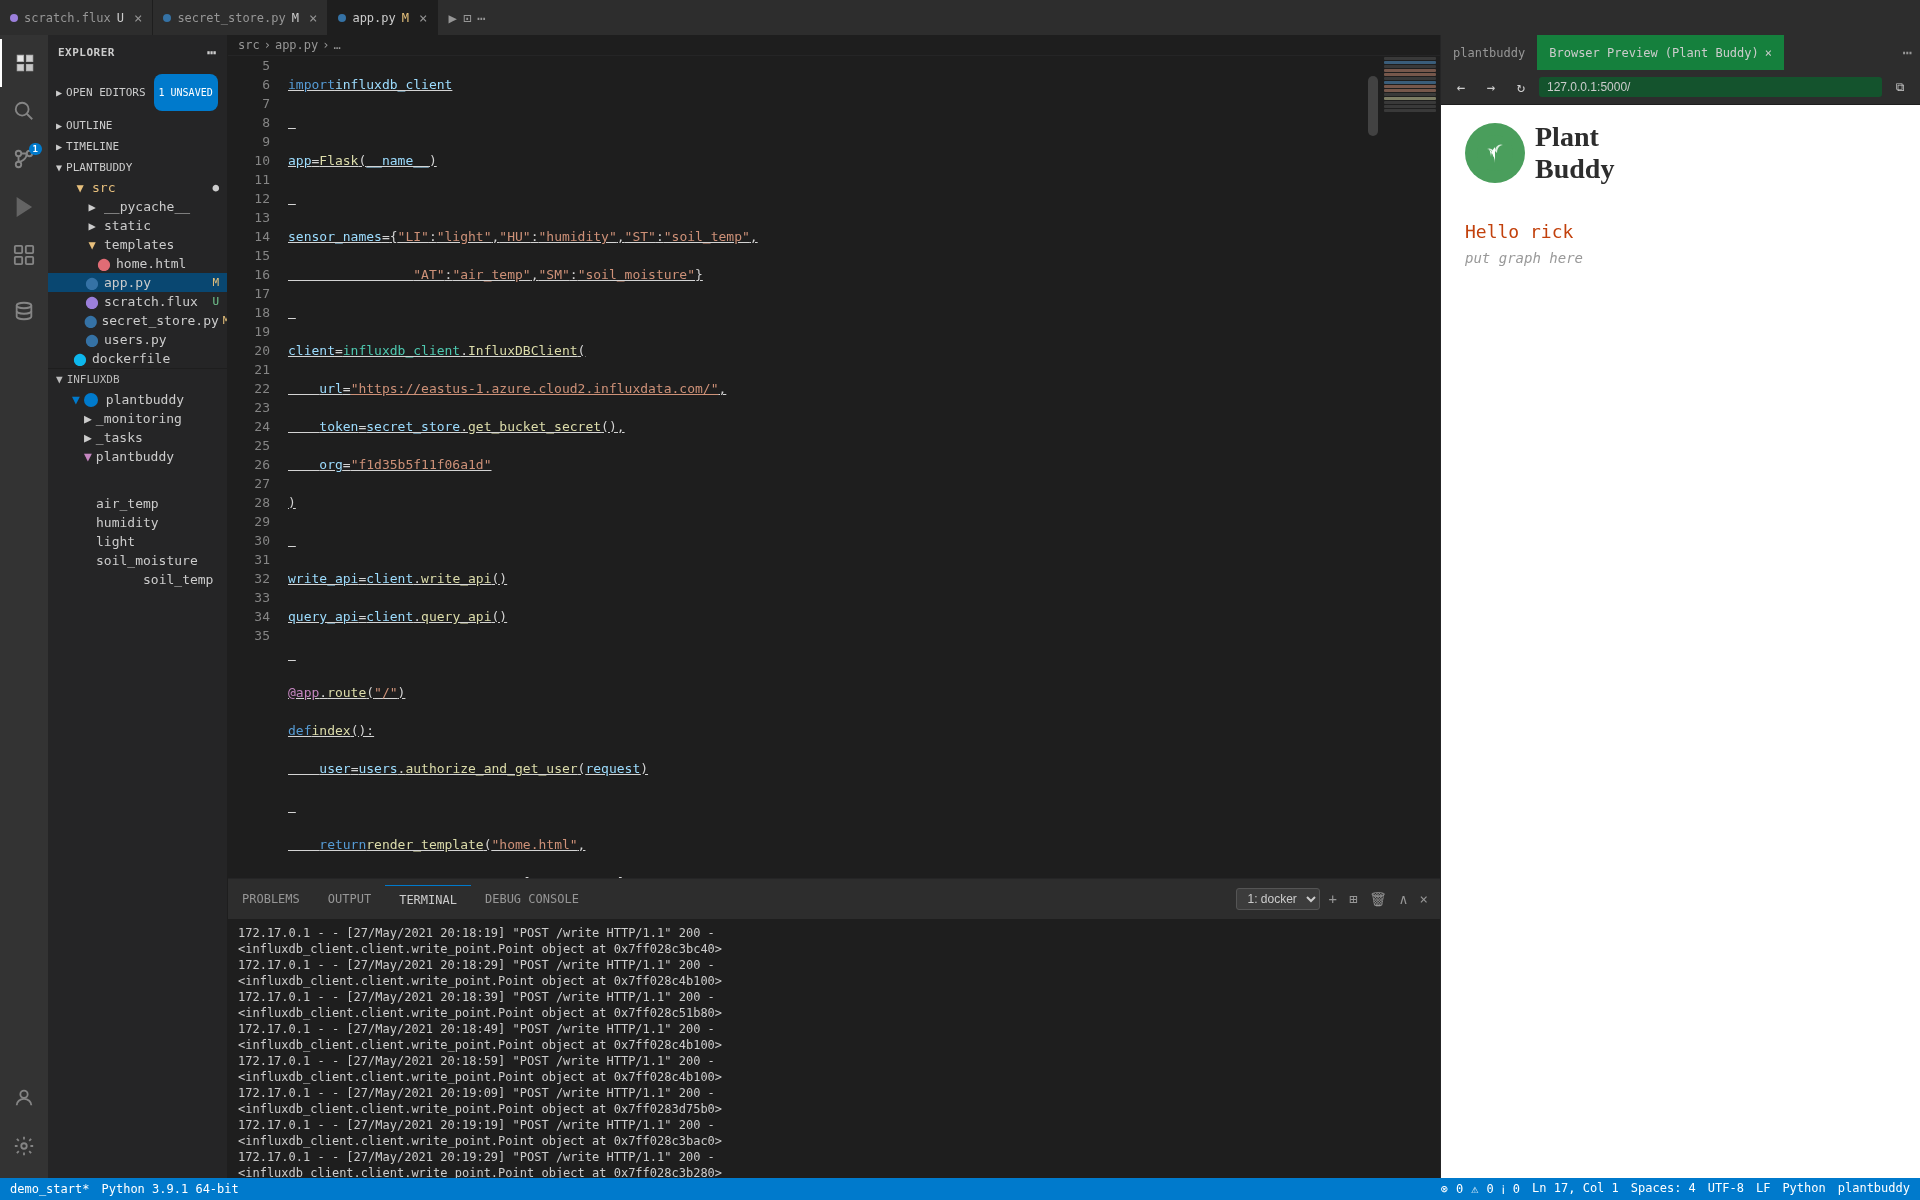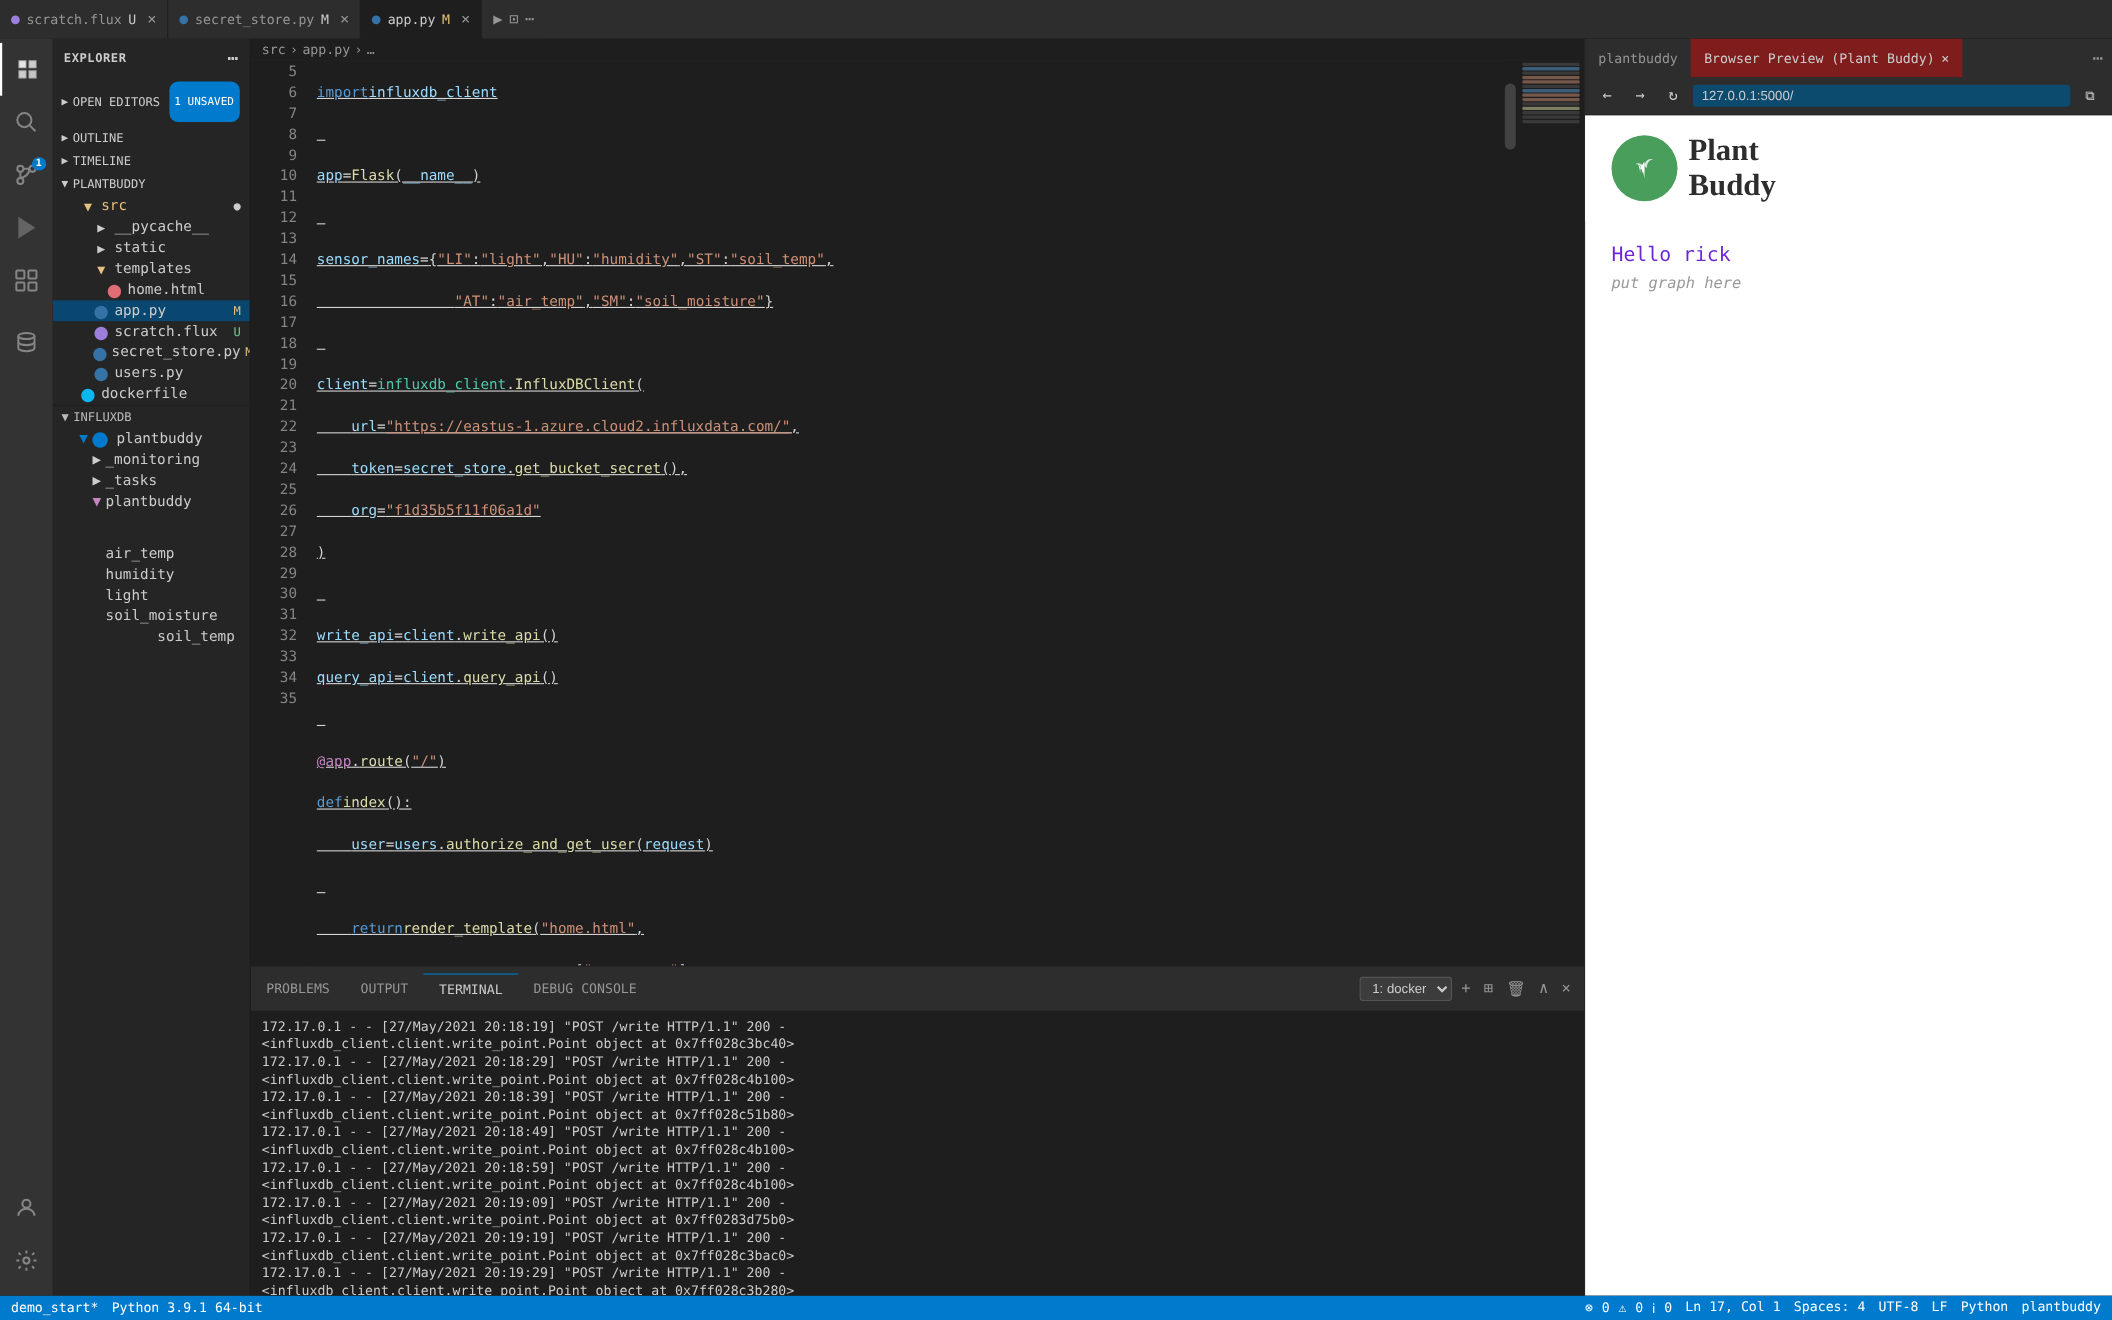--- a/index.html
+++ b/index.html
@@ -298,21 +298,21 @@
       display: flex;
       align-items: center;
       padding: 0 12px;
       height: 35px;
       font-size: 12px;
       color: #969696;
       cursor: pointer;
       gap: 6px;
     }
     .preview-tab.active {
-      background: #7f1d1d;
+      background: #15803d;
       color: #cccccc;
     }
     .preview-tab-actions {
       margin-left: auto;
       padding-right: 8px;
       font-size: 16px;
       color: #969696;
       cursor: pointer;
     }
     .browser-toolbar {
@@ -327,21 +327,21 @@
     .browser-btn {
       width: 24px; height: 24px;
       display: flex; align-items: center; justify-content: center;
       color: #cccccc;
       cursor: pointer;
       font-size: 14px;
       border-radius: 3px;
     }
     .url-bar {
       flex: 1;
-      background: #0c4a6e;
+      background: #14532d;
       border: none;
       color: #cccccc;
       font-size: 12px;
       padding: 3px 8px;
       border-radius: 3px;
       outline: none;
     }
     .browser-content {
       flex: 1;
       background: #ffffff;
@@ -378,21 +378,21 @@
       flex-direction: column;
     }
     .logo-text .plant { font-size: 28px; font-weight: bold; color: #2d2d2d; font-family: Georgia, serif; }
     .logo-text .buddy { font-size: 28px; font-weight: bold; color: #2d2d2d; font-family: Georgia, serif; }
     .browser-page-content {
       padding: 20px 24px;
       color: #333333;
     }
     .hello-text {
       font-size: 18px;
-      color: #6d28d9;
+      color: #c2410c;
       margin-bottom: 8px;
     }
     .graph-placeholder {
       font-size: 14px;
       color: #999999;
       font-style: italic;
     }
 
     
     .terminal-area {

